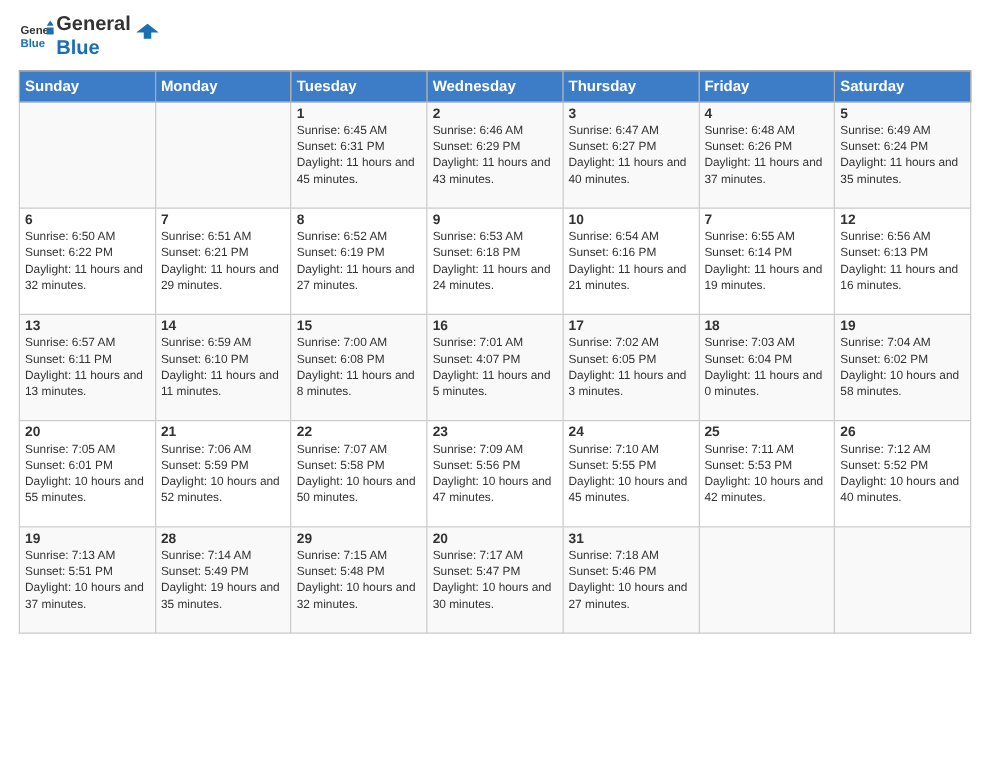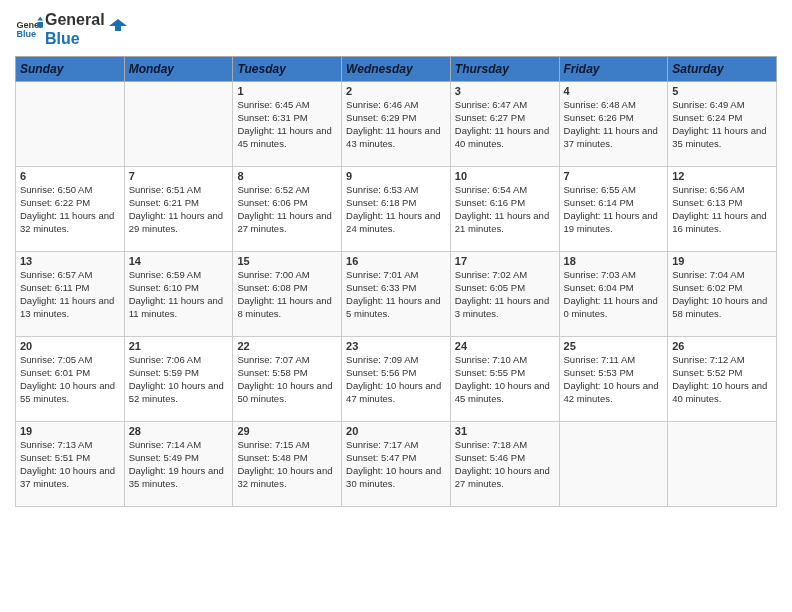--- a/index.html
+++ b/index.html
@@ -41,22 +41,21 @@
       font-size: 14px;
       color: #555;
     }
     table {
       width: 100%;
       border-collapse: collapse;
       table-layout: fixed;
     }
     thead tr {
       background: #3d7dc8;
-      color: #0f172a;
-      font-style: italic;
+      color: #ffffff;
     }
     thead th {
       font-size: 12px;
       font-weight: bold;
       padding: 5px 4px;
       text-align: left;
       border: 1px solid #aaa;
     }
     tbody tr {
       border: 1px solid #ccc;
@@ -169,21 +168,21 @@
           </td>
           <td>
             <span class="day-num">7</span>
             <div class="cell-text">Sunrise: 6:51 AM</div>
             <div class="cell-text">Sunset: 6:21 PM</div>
             <div class="cell-text">Daylight: 11 hours and 29 minutes.</div>
           </td>
           <td>
             <span class="day-num">8</span>
             <div class="cell-text">Sunrise: 6:52 AM</div>
-            <div class="cell-text">Sunset: 6:06 PM</div>
+            <div class="cell-text">Sunset: 6:19 PM</div>
             <div class="cell-text">Daylight: 11 hours and 27 minutes.</div>
           </td>
           <td>
             <span class="day-num">9</span>
             <div class="cell-text">Sunrise: 6:53 AM</div>
             <div class="cell-text">Sunset: 6:18 PM</div>
             <div class="cell-text">Daylight: 11 hours and 24 minutes.</div>
           </td>
           <td>
             <span class="day-num">10</span>
@@ -219,21 +218,21 @@
           </td>
           <td>
             <span class="day-num">15</span>
             <div class="cell-text">Sunrise: 7:00 AM</div>
             <div class="cell-text">Sunset: 6:08 PM</div>
             <div class="cell-text">Daylight: 11 hours and 8 minutes.</div>
           </td>
           <td>
             <span class="day-num">16</span>
             <div class="cell-text">Sunrise: 7:01 AM</div>
-            <div class="cell-text">Sunset: 6:33 PM</div>
+            <div class="cell-text">Sunset: 4:07 PM</div>
             <div class="cell-text">Daylight: 11 hours and 5 minutes.</div>
           </td>
           <td>
             <span class="day-num">17</span>
             <div class="cell-text">Sunrise: 7:02 AM</div>
             <div class="cell-text">Sunset: 6:05 PM</div>
             <div class="cell-text">Daylight: 11 hours and 3 minutes.</div>
           </td>
           <td>
             <span class="day-num">18</span>

